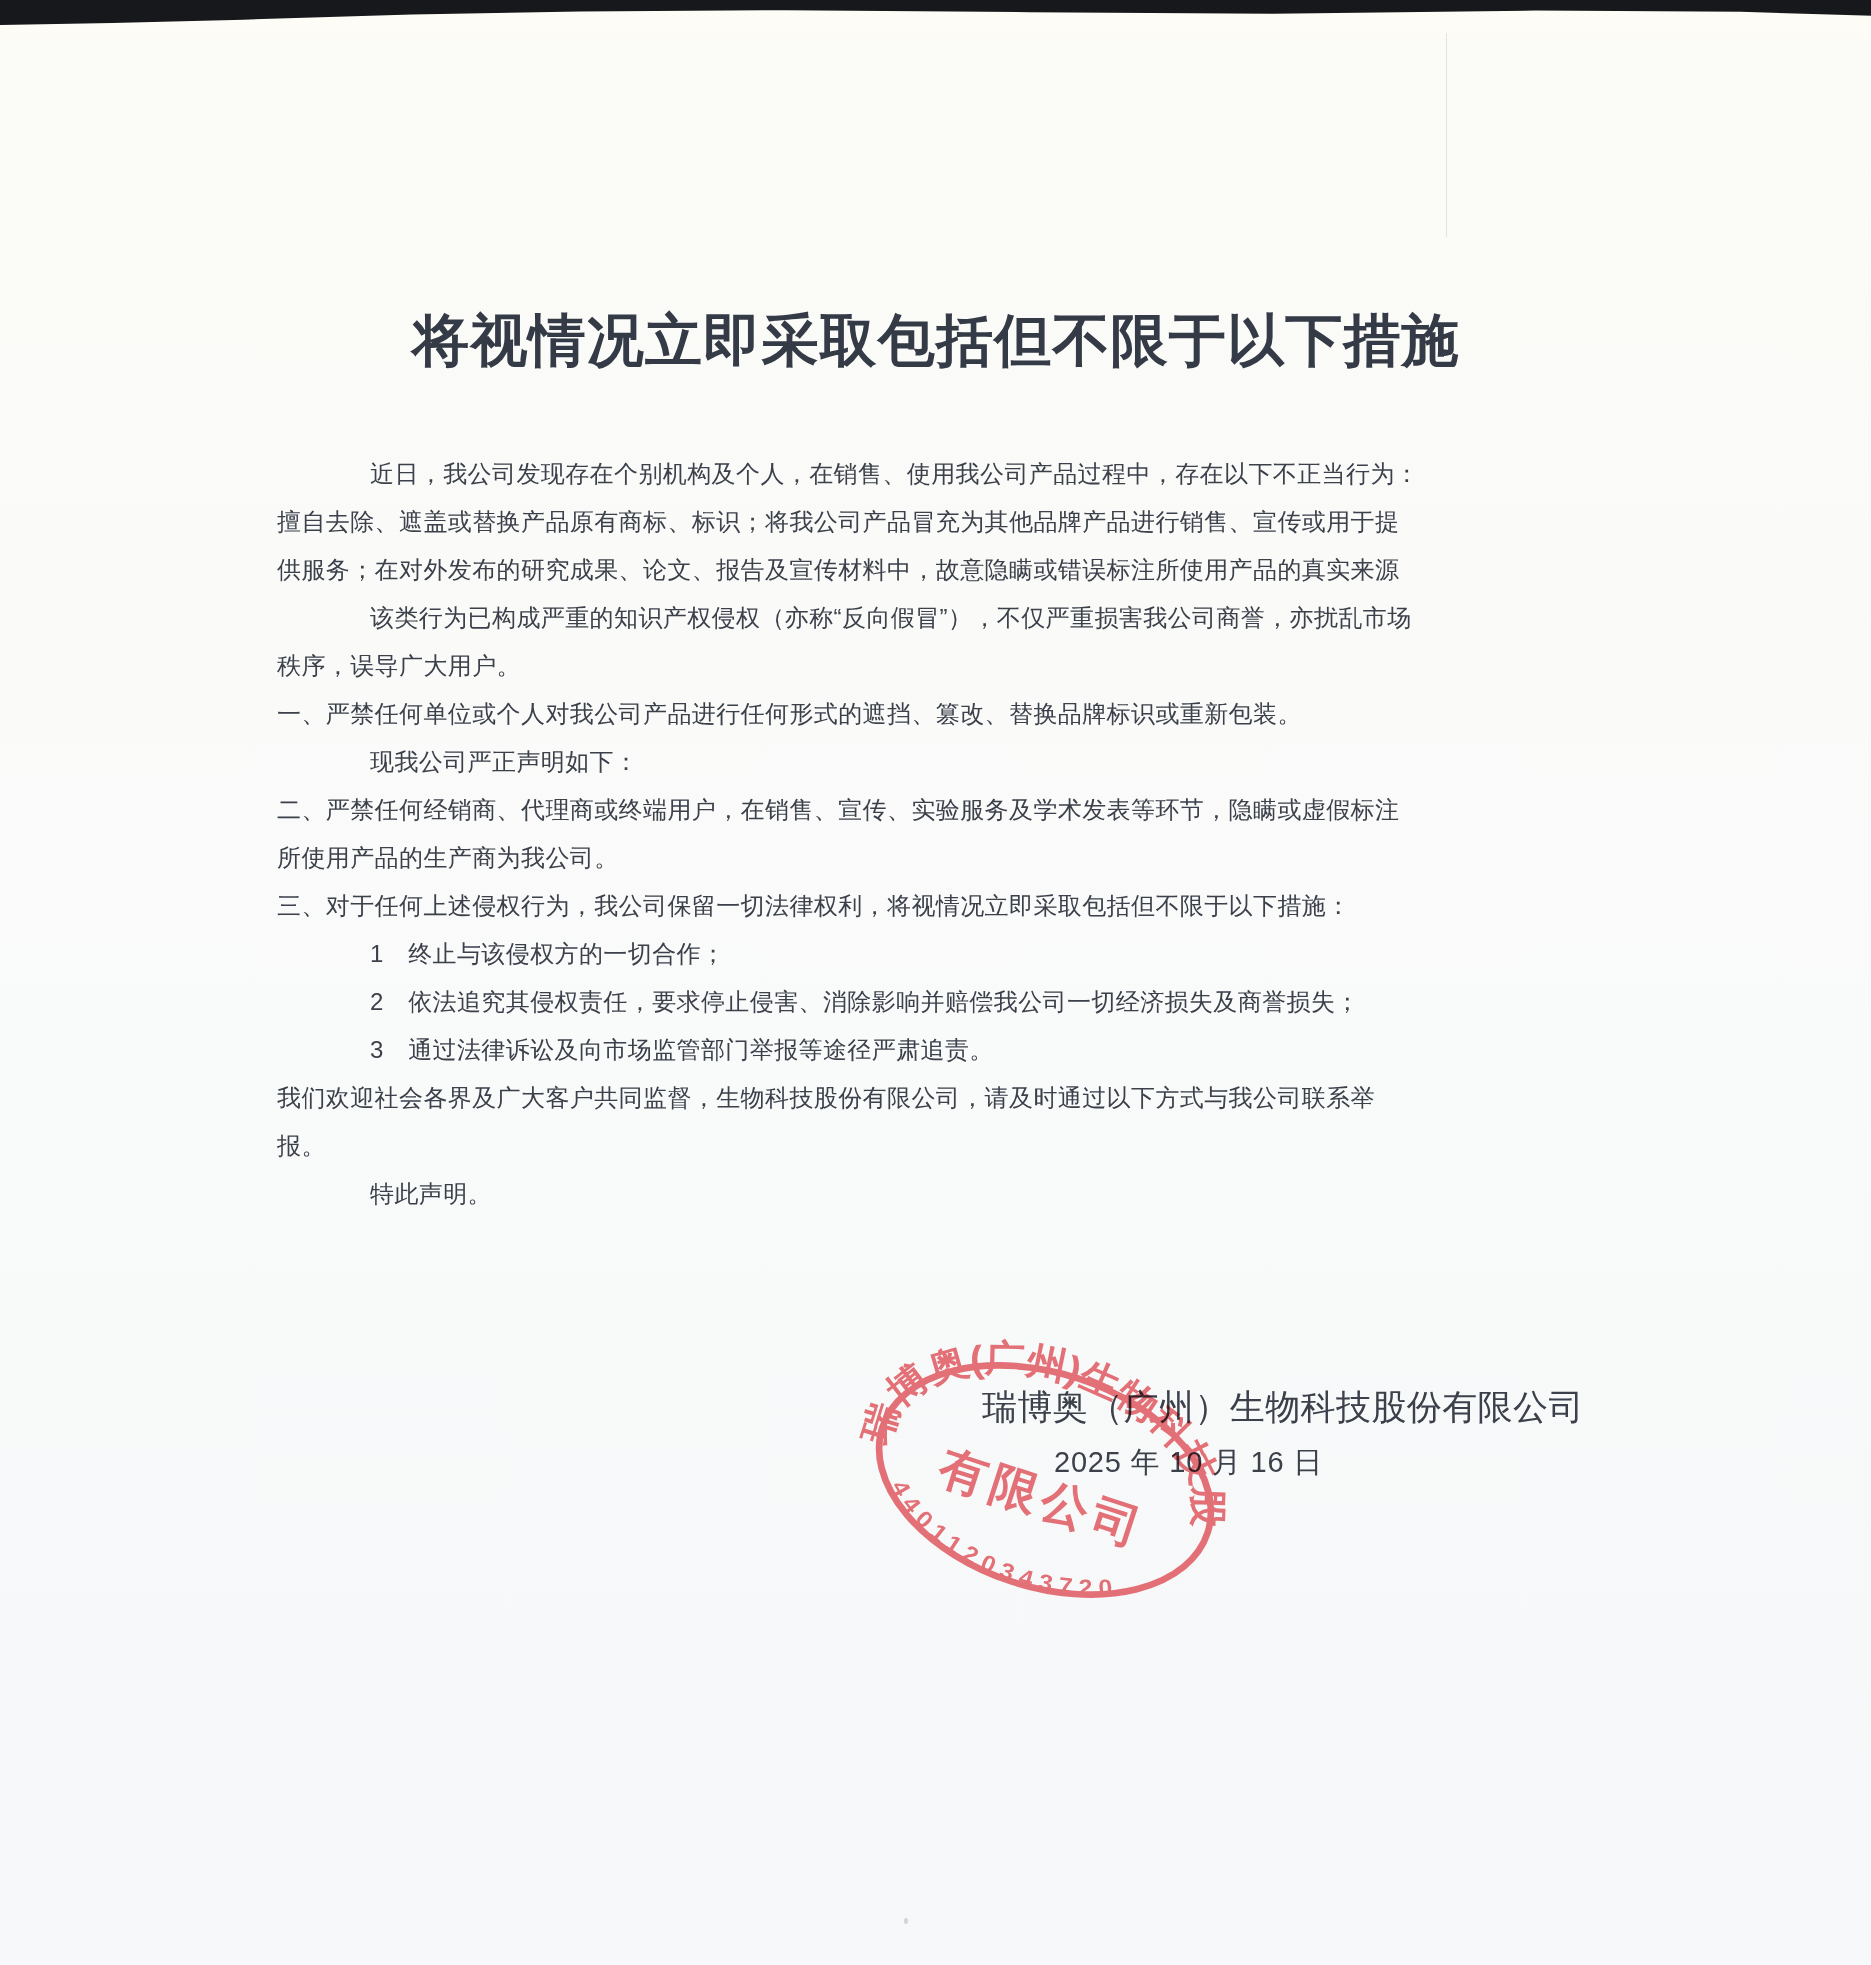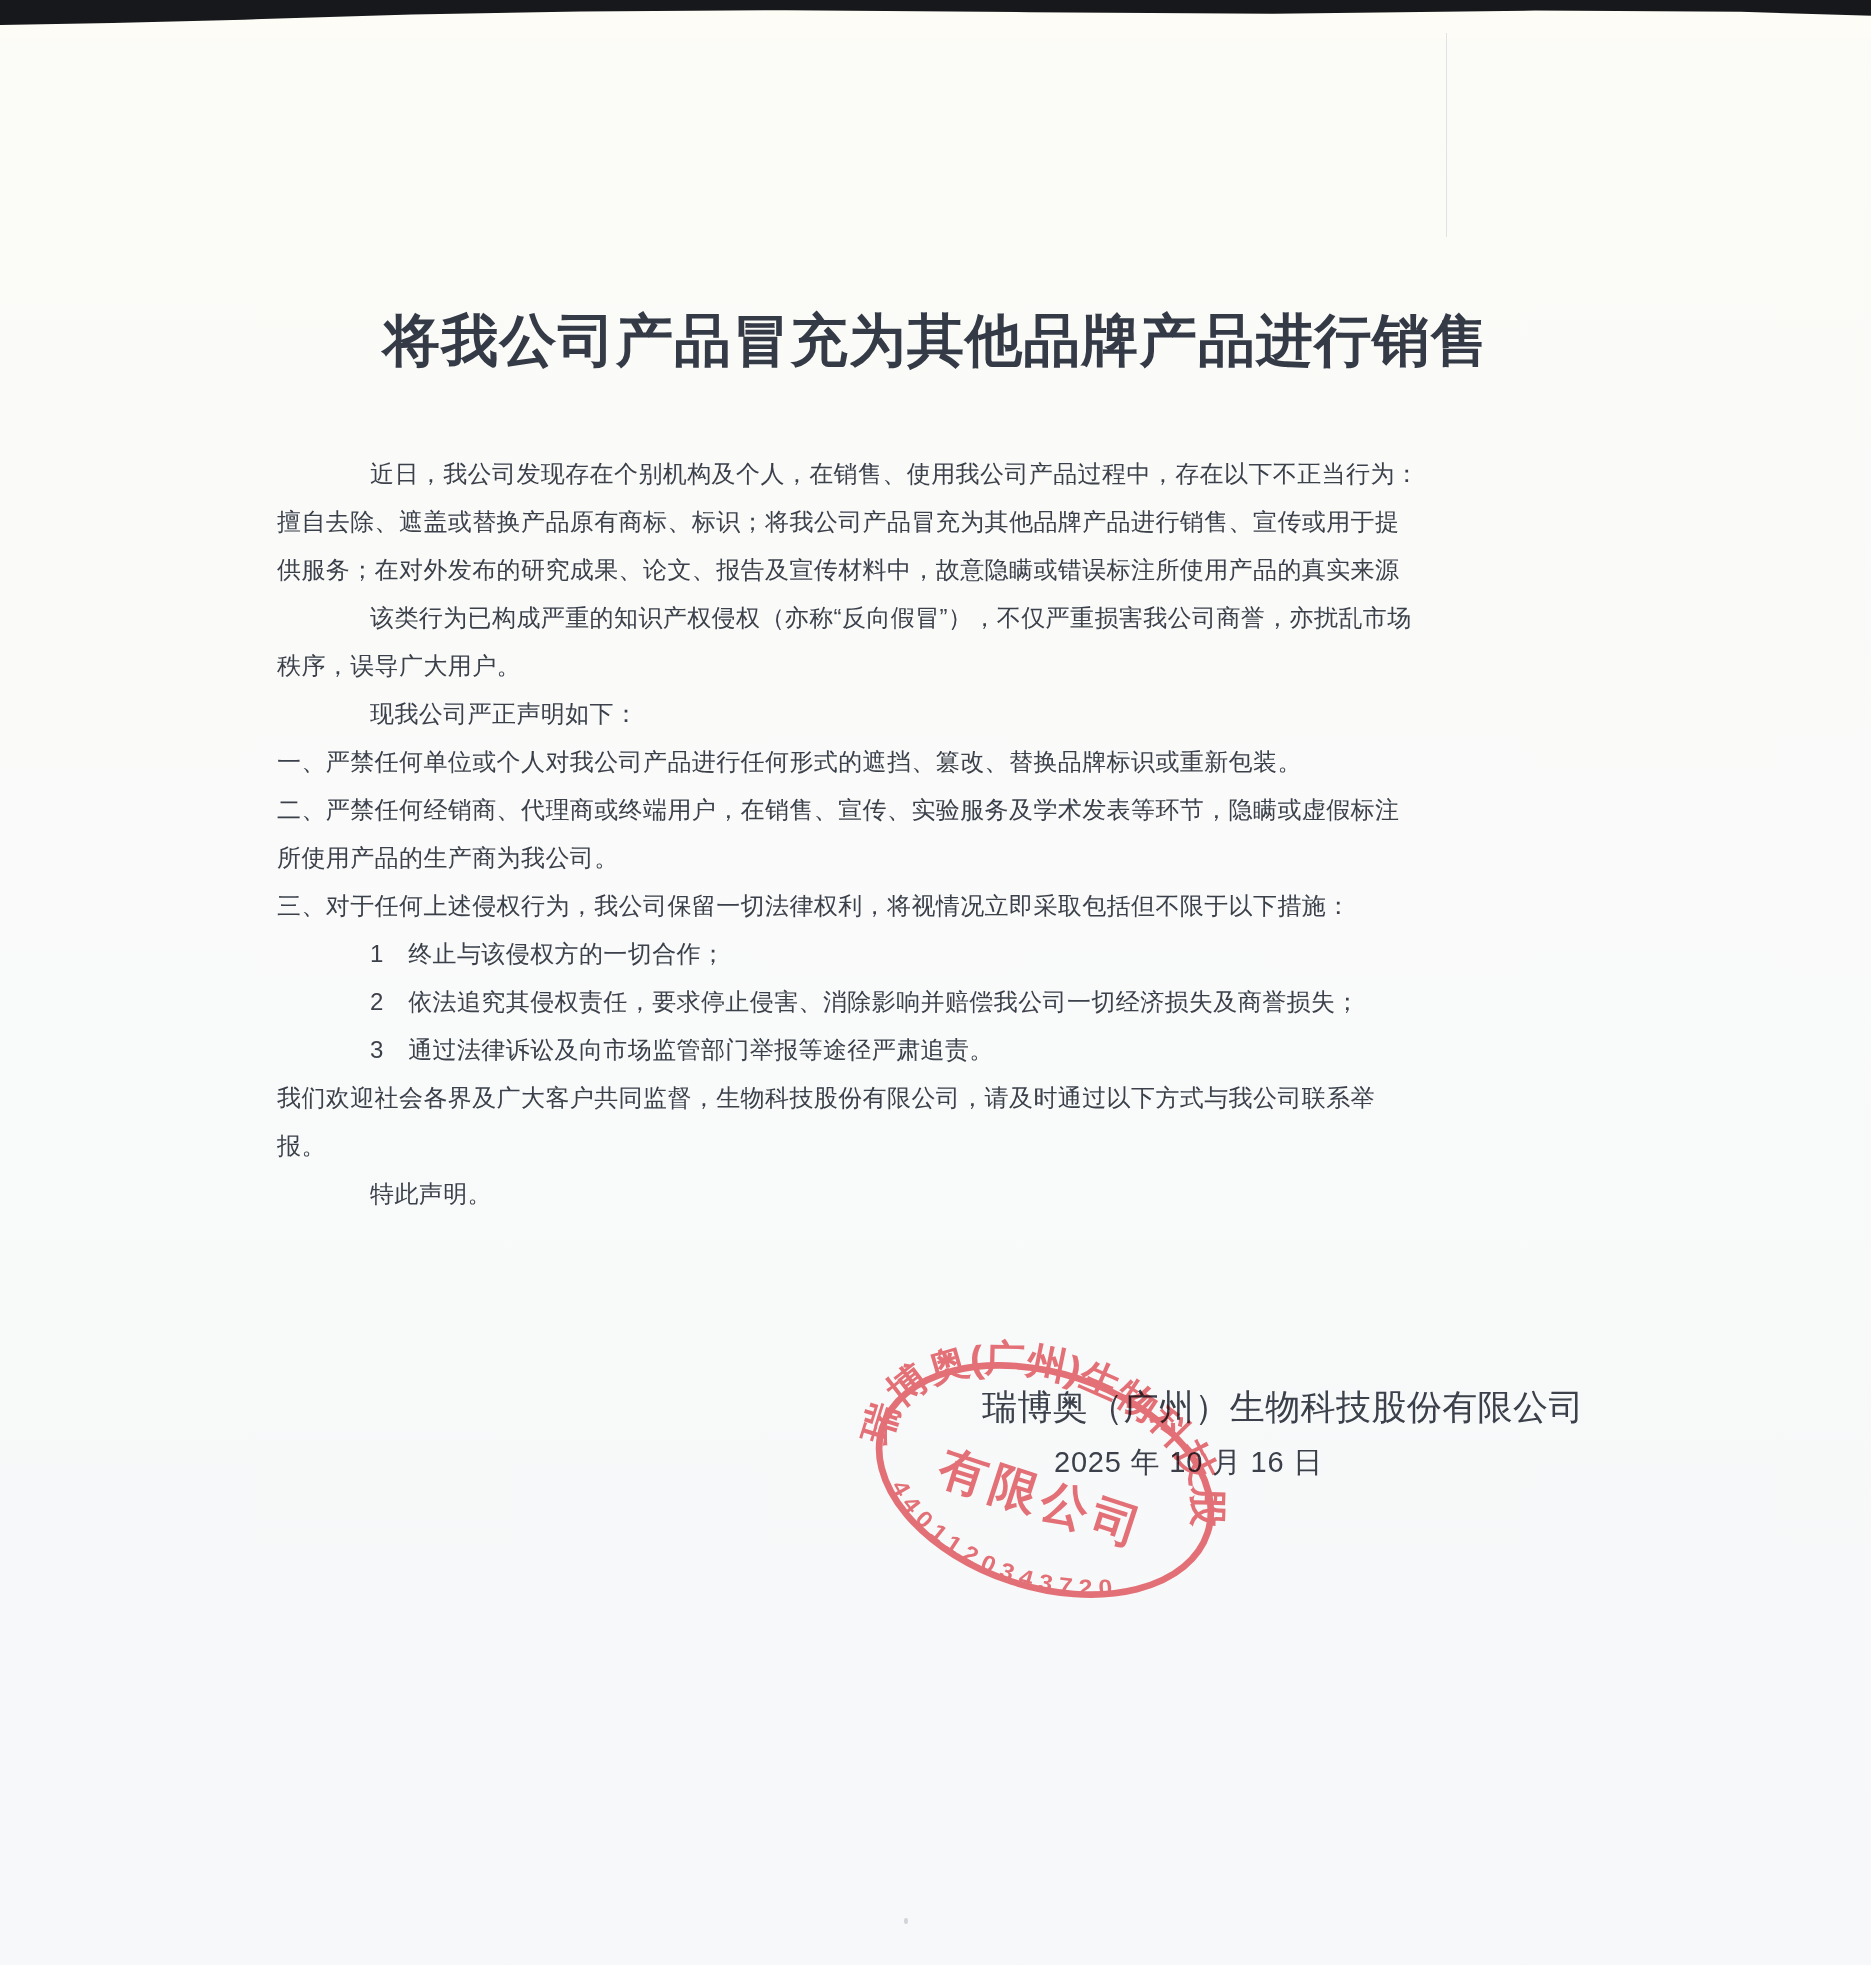--- a/index.html
+++ b/index.html
@@ -83,30 +83,30 @@
 </head>
 <body>
 
 <div class="page">
 
   <div class="scan-bar"></div>
   <div class="scan-crease"></div>
 
   <div class="scan-dot"></div>
 
-  <h1 class="title">将我公司产品冒充为其他品牌产品进行销售</h1>
+  <h1 class="title">将视情况立即采取包括但不限于以下措施</h1>
 
   <div class="doc-body">
     <div class="ln ind">近日，我公司发现存在个别机构及个人，在销售、使用我公司产品过程中，存在以下不正当行为：</div>
     <div class="ln">擅自去除、遮盖或替换产品原有商标、标识；将我公司产品冒充为其他品牌产品进行销售、宣传或用于提</div>
     <div class="ln">供服务；在对外发布的研究成果、论文、报告及宣传材料中，故意隐瞒或错误标注所使用产品的真实来源</div>
     <div class="ln ind">该类行为已构成严重的知识产权侵权（亦称“反向假冒”），不仅严重损害我公司商誉，亦扰乱市场</div>
     <div class="ln">秩序，误导广大用户。</div>
+    <div class="ln">一、严禁任何单位或个人对我公司产品进行任何形式的遮挡、篡改、替换品牌标识或重新包装。</div>
     <div class="ln ind">现我公司严正声明如下：</div>
-    <div class="ln">一、严禁任何单位或个人对我公司产品进行任何形式的遮挡、篡改、替换品牌标识或重新包装。</div>
     <div class="ln">二、严禁任何经销商、代理商或终端用户，在销售、宣传、实验服务及学术发表等环节，隐瞒或虚假标注</div>
     <div class="ln">所使用产品的生产商为我公司。</div>
     <div class="ln">三、对于任何上述侵权行为，我公司保留一切法律权利，将视情况立即采取包括但不限于以下措施：</div>
     <div class="ln ind">1　终止与该侵权方的一切合作；</div>
     <div class="ln ind">2　依法追究其侵权责任，要求停止侵害、消除影响并赔偿我公司一切经济损失及商誉损失；</div>
     <div class="ln ind">3　通过法律诉讼及向市场监管部门举报等途径严肃追责。</div>
     <div class="ln">我们欢迎社会各界及广大客户共同监督，生物科技股份有限公司，请及时通过以下方式与我公司联系举</div>
     <div class="ln">报。</div>
     <div class="ln ind">特此声明。</div>
   </div>

